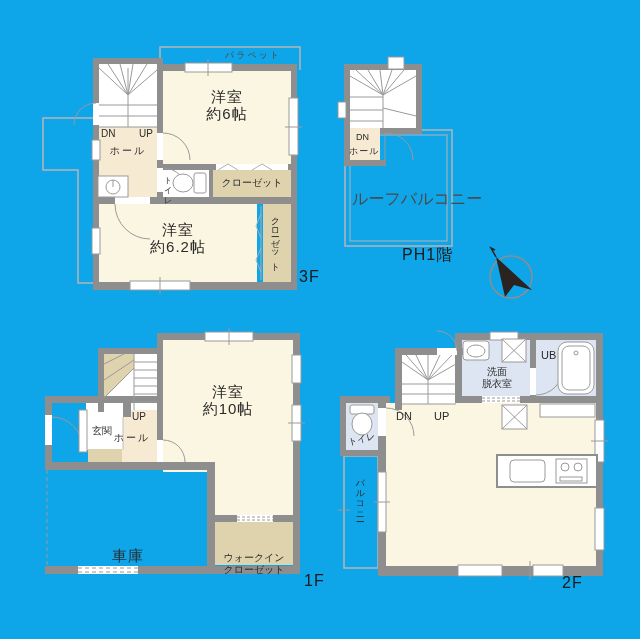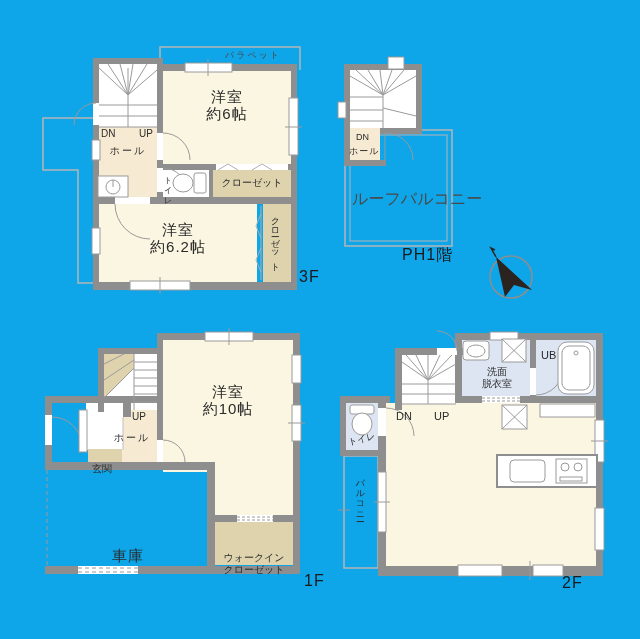--- a/index.html
+++ b/index.html
@@ -304,21 +304,21 @@
 <div class="lbl tiny" style="left:349px;top:146px;letter-spacing:1px;">ホール</div>
 <div class="lbl c thinlbl" style="left:352px;top:190px;width:94px;font-size:16px;">ルーフバルコニー</div>
 <div class="lbl floor-tag" style="left:402px;top:246px;">PH1階</div>
 
 <div class="lbl room-name c" style="left:178px;top:383px;width:100px;">
   <div>洋室</div>
   <div>約10帖</div>
 </div>
 <div class="lbl small" style="left:132px;top:411px;">UP</div>
 <div class="lbl small c" style="left:106px;top:432px;width:52px;letter-spacing:2px;">ホール</div>
-<div class="lbl small" style="left:92px;top:425px;margin-top:38px;">玄関</div>
+<div class="lbl small" style="left:92px;top:425px;">玄関</div>
 <div class="lbl room-name c" style="left:78px;top:508px;width:100px;margin-top:39px;">車庫</div>
 <div class="lbl small c" style="left:214px;top:552px;width:80px;">
   <div>ウォークイン</div>
   <div>クローゼット</div>
 </div>
 <div class="lbl floor-tag" style="left:304px;top:572px;">1F</div>
 
 <div class="lbl small c" style="left:466px;top:366px;width:62px;">
   <div>洗面</div>
   <div>脱衣室</div>

